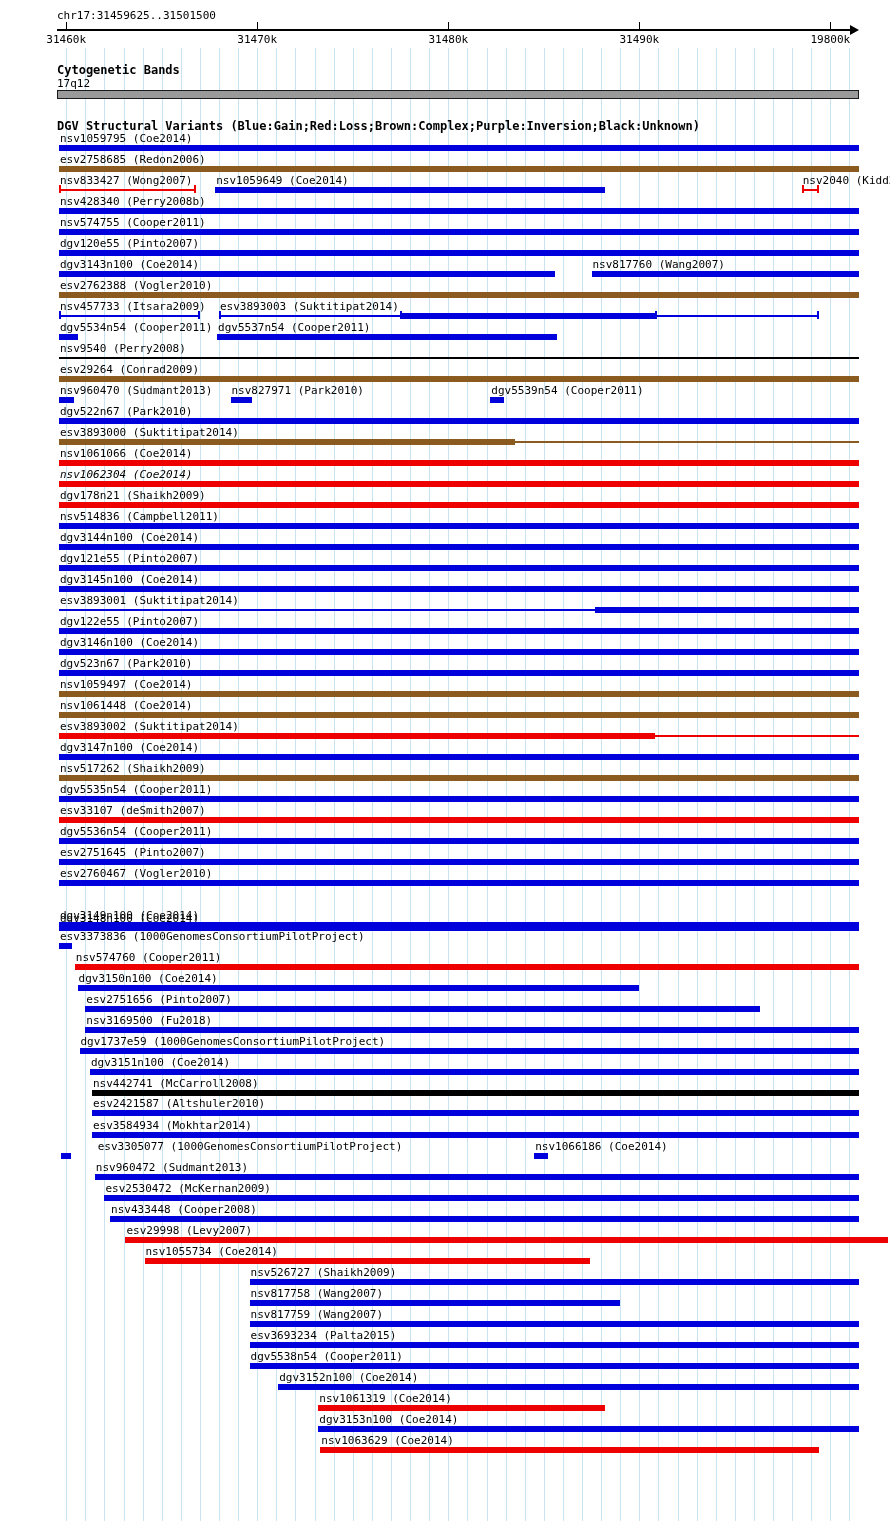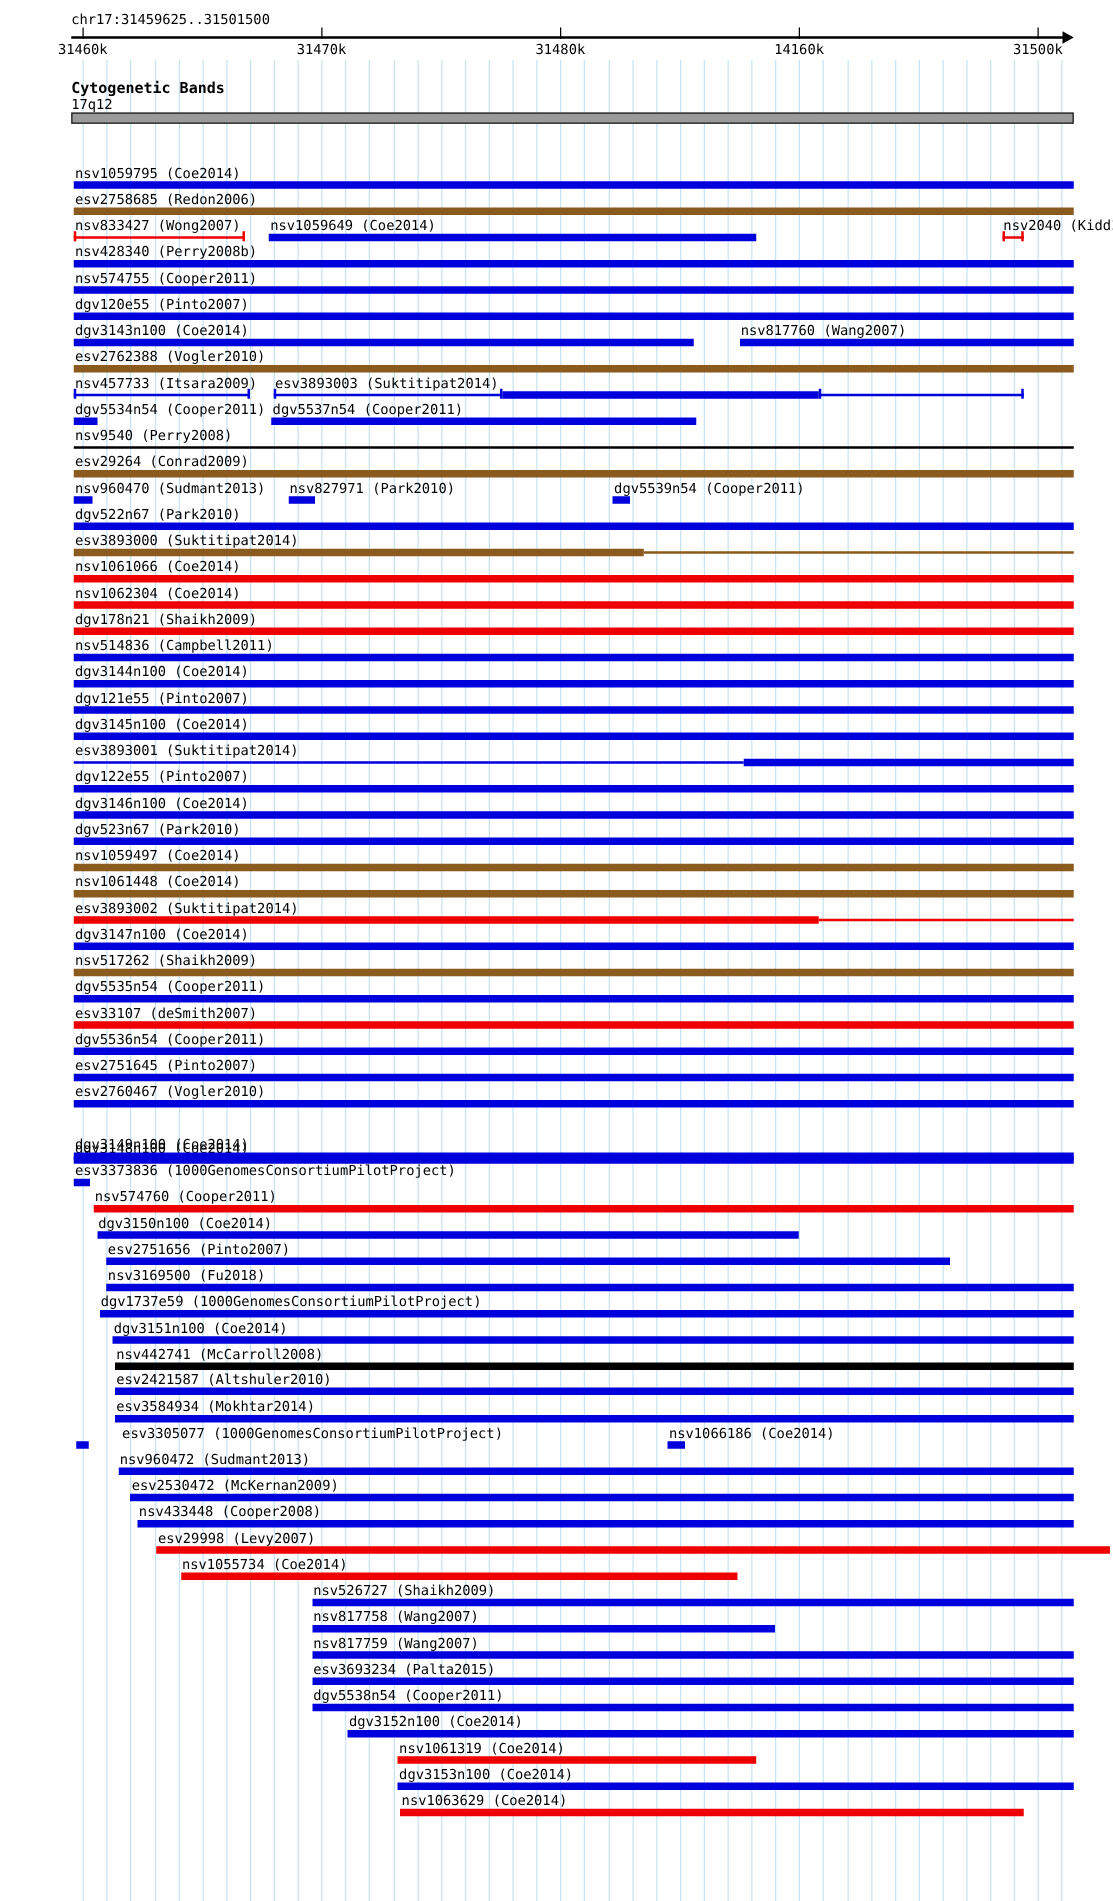--- a/index.html
+++ b/index.html
@@ -78,30 +78,31 @@
     <div id="ruler-line"></div>
     <div id="ruler-arrow"></div>
     <div id="ruler-ticks">
         <div class="rtick" style="left: 66.2px;"></div>
         <div class="rlabel" style="left: 66.2px;">31460k</div>
         <div class="rtick" style="left: 257.2px;"></div>
         <div class="rlabel" style="left: 257.2px;">31470k</div>
         <div class="rtick" style="left: 448.3px;"></div>
         <div class="rlabel" style="left: 448.3px;">31480k</div>
         <div class="rtick" style="left: 639.3px;"></div>
-        <div class="rlabel" style="left: 639.3px;">14160k</div>
+        <div class="rlabel" style="left: 639.3px;">31490k</div>
         <div class="rtick" style="left: 830.3px;"></div>
-        <div class="rlabel" style="left: 830.3px;">31500k</div>
+        <div class="rlabel" style="left: 830.3px;">19800k</div>
       </div>
   </div>
 
   <div id="cyto-title" class="section-title">Cytogenetic Bands</div>
   <div id="cyto-band-name">17q12</div>
   <div id="cyto-bar" style="background: rgb(154, 154, 154);"></div>
 
+  <div id="dgv-title" class="section-title">DGV Structural Variants (Blue:Gain;Red:Loss;Brown:Complex;Purple:Inversion;Black:Unknown)</div>
 
   <div id="lanes">
       <div class="lane" style="top: 133px; text-align: right;">
         <div class="vlabel" style="left: 60px;">nsv1059795 (Coe2014)</div>
         <div class="seg-box" style="left: 59px; width: 800px; background: rgb(0, 0, 221);"></div>
       </div>
       <div class="lane" style="top: 154px;">
         <div class="vlabel" style="left: 60px;">esv2758685 (Redon2006)</div>
         <div class="seg-box" style="left: 59px; width: 800px; background: rgb(139, 90, 30);"></div>
       </div>
@@ -181,21 +182,21 @@
       </div>
       <div class="lane" style="top: 427px;">
         <div class="vlabel" style="left: 60px;">esv3893000 (Suktitipat2014)</div>
         <div class="seg-box" style="left: 59px; width: 456.1px; background: rgb(139, 90, 30);"></div>
         <div class="seg-thin" style="left: 515.1px; width: 343.9px; background: rgb(139, 90, 30);"></div>
       </div>
       <div class="lane" style="top: 448px;">
         <div class="vlabel" style="left: 60px;">nsv1061066 (Coe2014)</div>
         <div class="seg-box" style="left: 59px; width: 800px; background: rgb(238, 0, 0);"></div>
       </div>
-      <div class="lane" style="top: 469px;">
+      <div class="lane" style="top: 469px; font-style: italic;">
         <div class="vlabel" style="left: 60px;">nsv1062304 (Coe2014)</div>
         <div class="seg-box" style="left: 59px; width: 800px; background: rgb(238, 0, 0);"></div>
       </div>
       <div class="lane" style="top: 490px;">
         <div class="vlabel" style="left: 60px;">dgv178n21 (Shaikh2009)</div>
         <div class="seg-box" style="left: 59px; width: 800px; background: rgb(238, 0, 0);"></div>
       </div>
       <div class="lane" style="top: 511px;">
         <div class="vlabel" style="left: 60px;">nsv514836 (Campbell2011)</div>
         <div class="seg-box" style="left: 59px; width: 800px; background: rgb(0, 0, 221);"></div>

